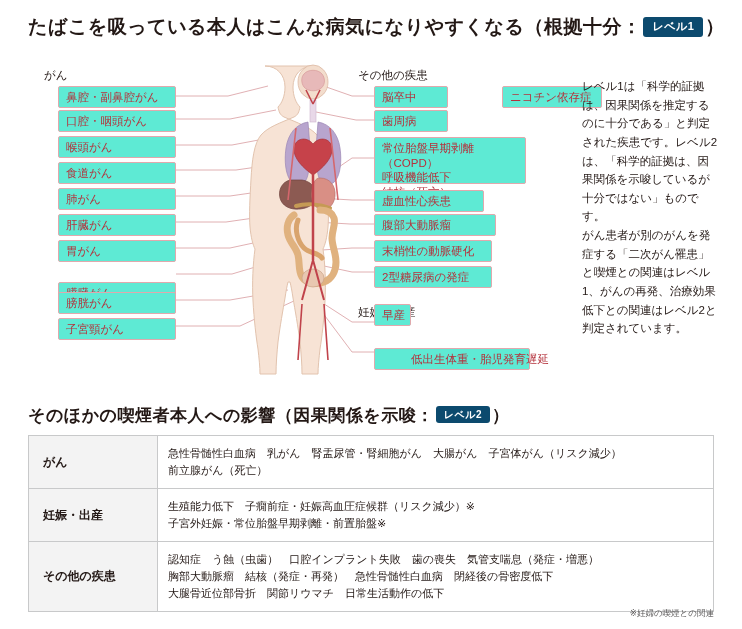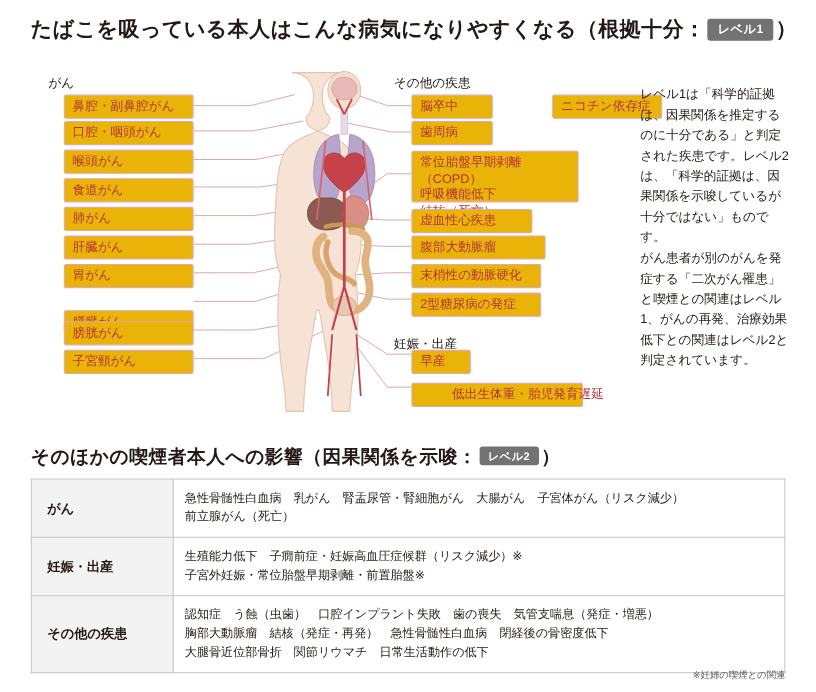--- a/index.html
+++ b/index.html
@@ -19,36 +19,36 @@
     font-size:19px;font-weight:bold;letter-spacing:0.5px;
     white-space:nowrap;
   }
   .title2{
     position:absolute;left:28px;top:404px;
     font-size:17px;font-weight:bold;letter-spacing:0.5px;
     white-space:nowrap;
   }
   .lvl-badge{
     display:inline-block;
-    background:#737373;color:#fff;
+    background:#0c4a6e;color:#fff;
     font-size:11px;font-weight:bold;
     padding:2px 9px 3px;border-radius:3px;
     vertical-align:3px;margin:0 2px;
   }
   .lvl-badge.small{font-size:10px;padding:2px 8px 1px;}
 
   
   .col-head{
     position:absolute;font-size:11.5px;font-weight:normal;color:#231815;
   }
 
   
   .box{
     position:absolute;
-    background:#eab308;
+    background:#5eead4;
     border:1px solid #e0a9ad;
     color:#b4323c;
     font-size:11.5px;
     line-height:1.25;
     padding:3px 7px;
     border-radius:2px;
     box-sizing:border-box;
     white-space:nowrap;
   }
   .box.multi{white-space:normal;}
@@ -177,21 +177,21 @@
   <div class="box multi" style="left:374px;top:137px;width:152px;height:47px;line-height:1.28;">
     <span>常位胎盤早期剥離（COPD）</span><br>
     <span>呼吸機能低下</span><br>
     <span>結核（死亡）</span>
   </div>
   <div class="box" style="left:374px;top:190px;width:110px;">虚血性心疾患</div>
   <div class="box" style="left:374px;top:214px;width:122px;">腹部大動脈瘤</div>
   <div class="box" style="left:374px;top:240px;width:118px;">末梢性の動脈硬化</div>
   <div class="box" style="left:374px;top:266px;width:118px;">2型糖尿病の発症</div>
 
-  <div class="box" style="left:374px;top:318px;width:54px;">早産</div>
+  <div class="box" style="left:374px;top:304px;width:37px;">早産</div>
   <div class="box" style="left:374px;top:348px;width:156px;padding-left:36px;">低出生体重・胎児発育遅延</div>
 
   <div class="rtext">
     レベル1は「科学的証拠は、因果関係を推定するのに十分である」と判定された疾患です。レベル2は、「科学的証拠は、因果関係を示唆しているが十分ではない」ものです。<br>
     がん患者が別のがんを発症する「二次がん罹患」と喫煙との関連はレベル1、がんの再発、治療効果低下との関連はレベル2と判定されています。
   </div>
 
   <div class="title2">
     <span>そのほかの喫煙者本人への影響（因果関係を示唆：</span><span class="lvl-badge small">レベル2</span><span>）</span>
   </div>

